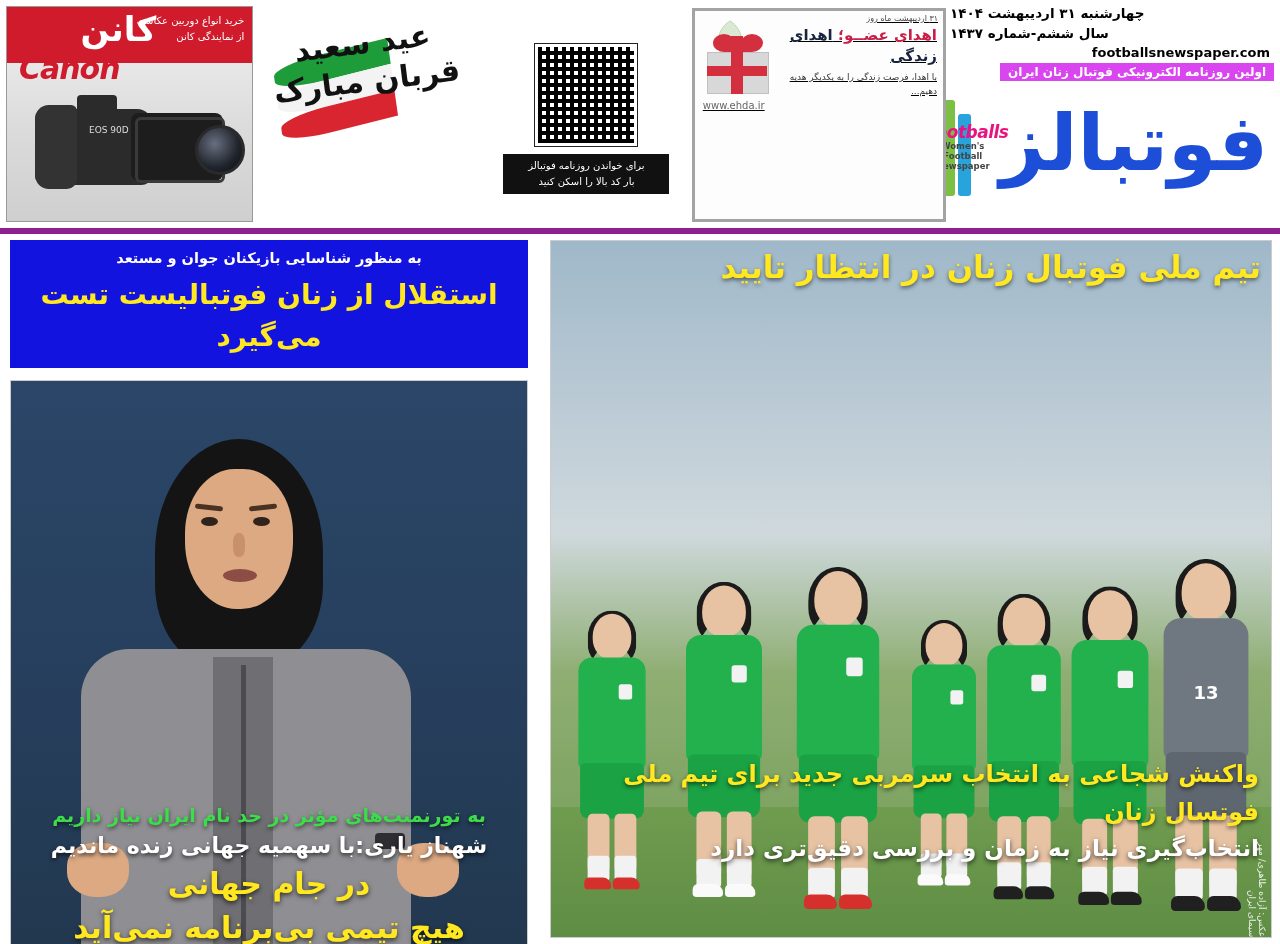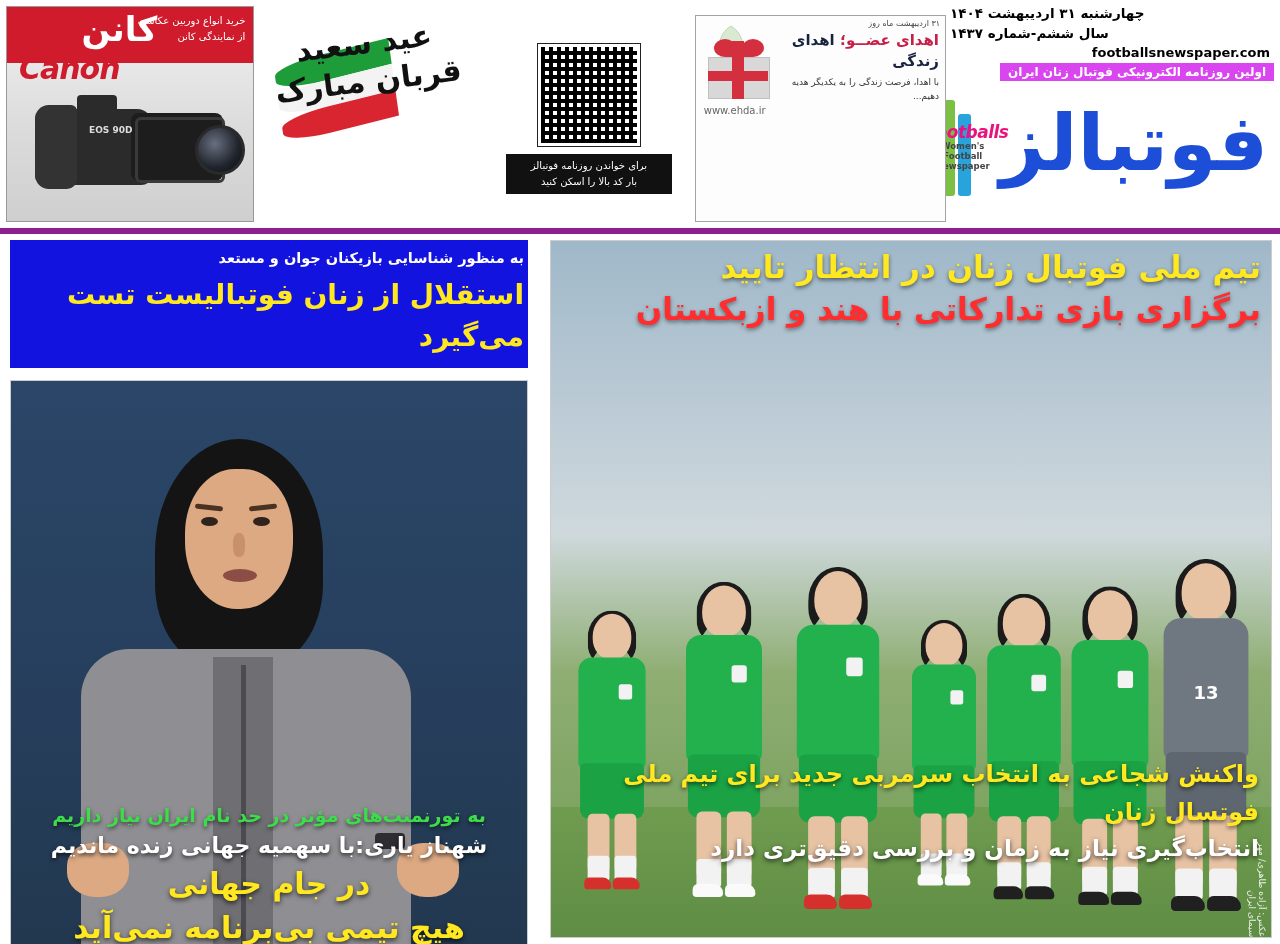--- a/index.html
+++ b/index.html
@@ -139,25 +139,26 @@
   .brand-mark-label .wn {
     color: #444;
     font-size: 8.5px;
     font-weight: bold;
     line-height: 1.15;
   }
 
   
   .ad-ehda {
     width: 255px;
-    margin: 15px 4px 6px 4px;
-    border: 1px solid #a3a3a3;
+    margin: 8px 4px 6px 4px;
+    border: 3px solid #a3a3a3;
     position: relative;
     background: #fdfdfd;
     overflow: hidden;
+    text-decoration: underline;
   }
   .ehda-top {
     direction: rtl;
     text-align: right;
     font-size: 8px;
     color: #444;
     padding: 3px 5px 0 0;
   }
   .ehda-main {
     display: flex;
@@ -383,21 +384,21 @@
     left: 42px; top: 4px;
     width: 40px; height: 18px;
     background: #2b2b2b;
     border-radius: 4px 4px 0 0;
   }
   .cam .label {
     position: absolute;
     left: 54px; top: 34px;
     color: #ddd;
     font-size: 9px;
-    font-weight: bold;
+    font-weight: normal;
   }
 
   
   .masthead-rule {
     position: absolute;
     left: 0; top: 228px;
     width: 1280px;
     height: 6px;
     background: #8e1f8f;
   }
@@ -588,23 +589,23 @@
     left: 10px; top: 6px;
     width: 518px;
     height: 698px;
   }
   .box-blue {
     width: 518px;
     height: 128px;
     background: #1313e0;
     position: relative;
     box-sizing: border-box;
-    padding: 8px 4px;
-    direction: rtl;
-    text-align: right;
+    padding: 8px 12px;
+    direction: rtl;
+    text-align: center;
   }
   .box-blue .kicker {
     color: #ffffff;
     font-size: 14.5px;
     font-weight: bold;
     line-height: 1.5;
   }
   .box-blue .main-h {
     color: #ffe81f;
     font-size: 28px;
@@ -940,21 +941,20 @@
             <div class="legR"></div>
           <div class="sockL"></div>
             <div class="sockR"></div>
             <div class="shoeL"></div>
             <div class="shoeR"></div>
         </div>
       </div>
 
       <div class="lead-headline">
         <div class="l1">تیم ملی فوتبال زنان در انتظار تایید</div>
-        <div class="l2">برگزاری بازی تدارکاتی با هند و ازبکستان</div>
       </div>
 
       <div class="lead-sub">
         <div class="s1">واکنش شجاعی به انتخاب سرمربی جدید برای تیم ملی فوتسال زنان</div>
         <div class="s2">انتخاب‌گیری نیاز به زمان و بررسی دقیق‌تری دارد</div>
       </div>
 
       <div class="photo-credit">عکس: آزاده طاهری/ مهر سیمای ایران</div>
     </div>
 

